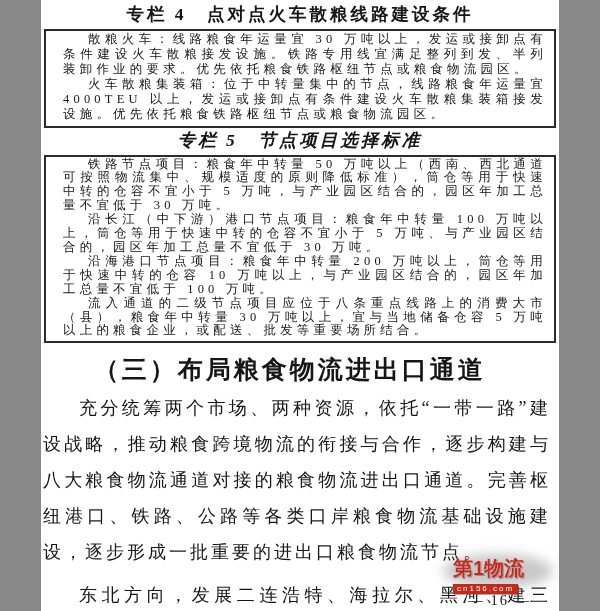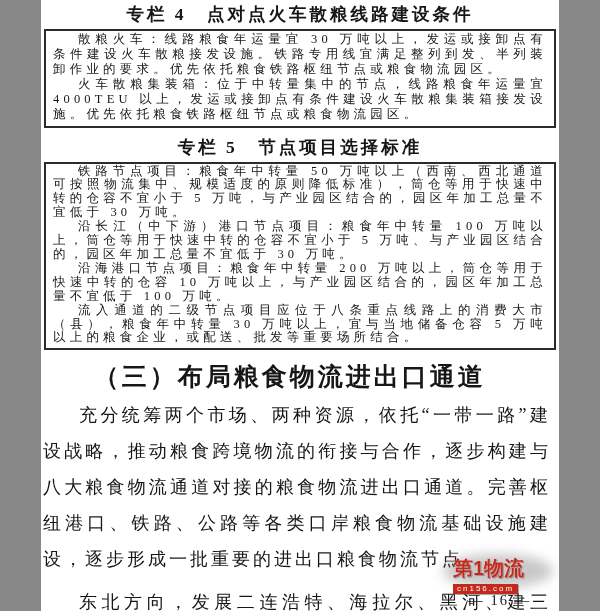--- a/index.html
+++ b/index.html
@@ -16,26 +16,26 @@
   
   .box-title {
     text-align: center;
     font-weight: bold;
     font-size: 17.5px;
     letter-spacing: 3px;
     margin: 0;
     padding: 2px 0 3px 0;
     white-space: nowrap;
   }
-  .box-title.second { padding-top: 7px; }
+  .box-title.second { padding-top: 0; font-style: italic; }
   
   .info-box {
     border: 2px solid #2b2b2b;
     margin: 0 3px;
-    padding: 1px 7px 3px 7px;
+    padding: 1px 7px 3px 17px;
     background: #fff;
   }
   .info-box p {
     margin: 0;
     font-size: 12.5px;
     line-height: 15.1px;
     letter-spacing: 4.2px;
     text-align: justify;
     text-indent: 2em;
   }

